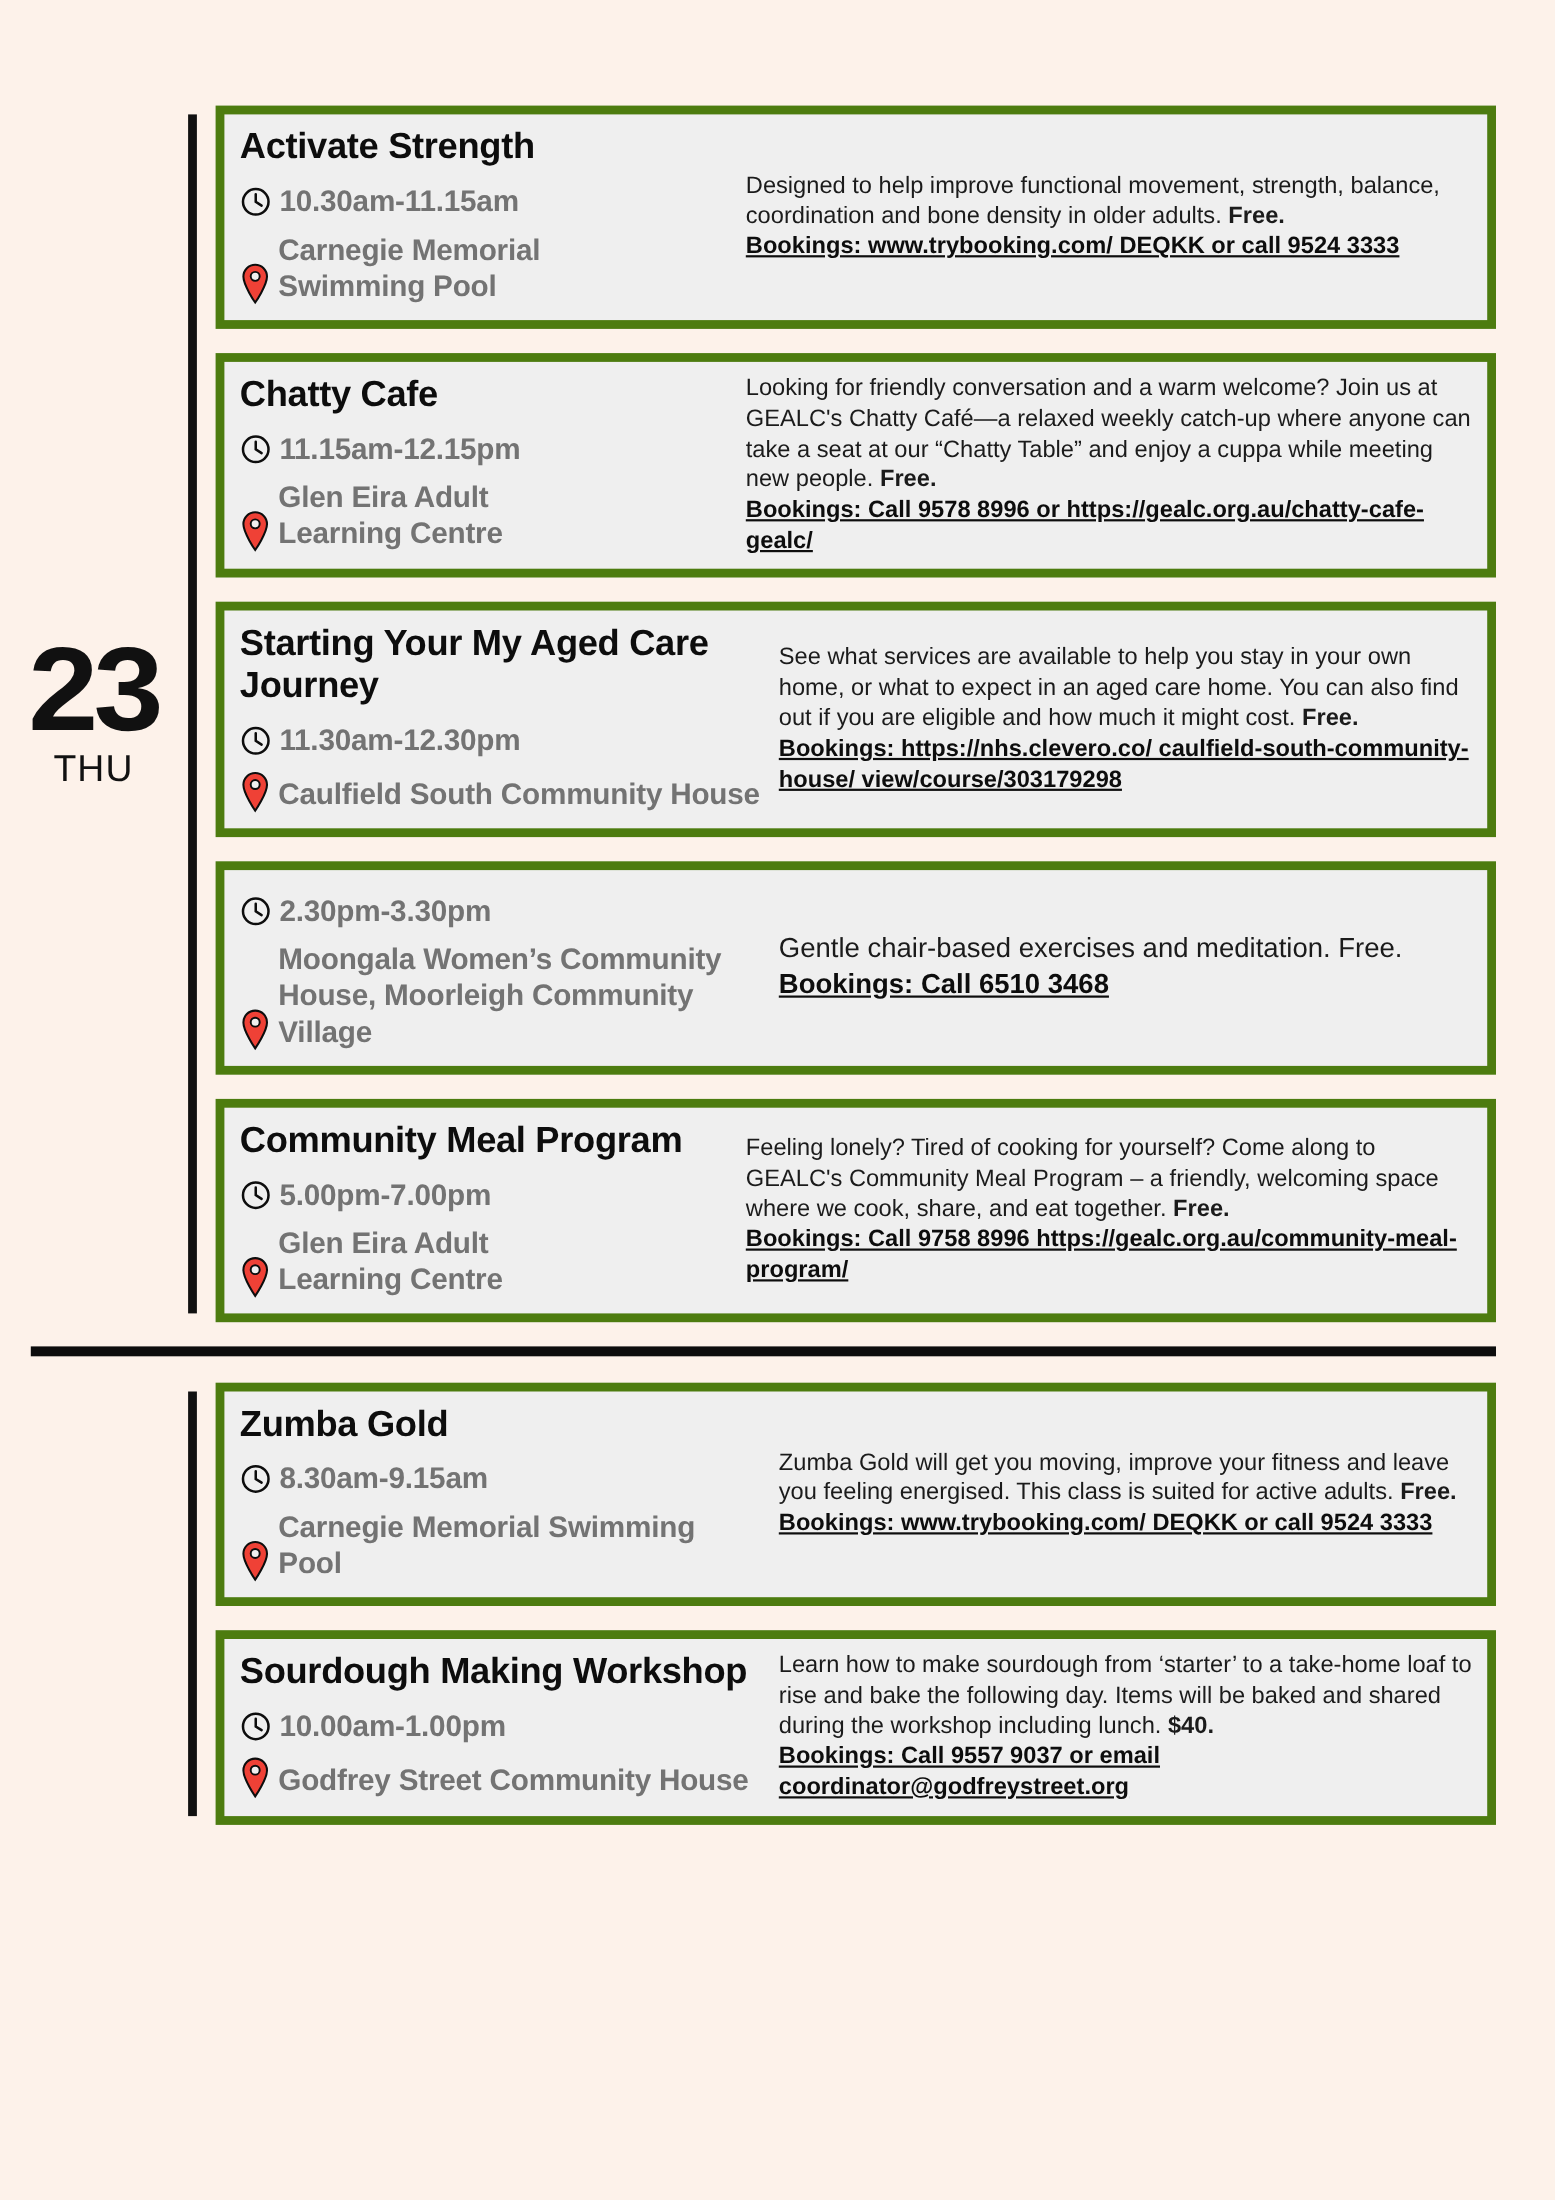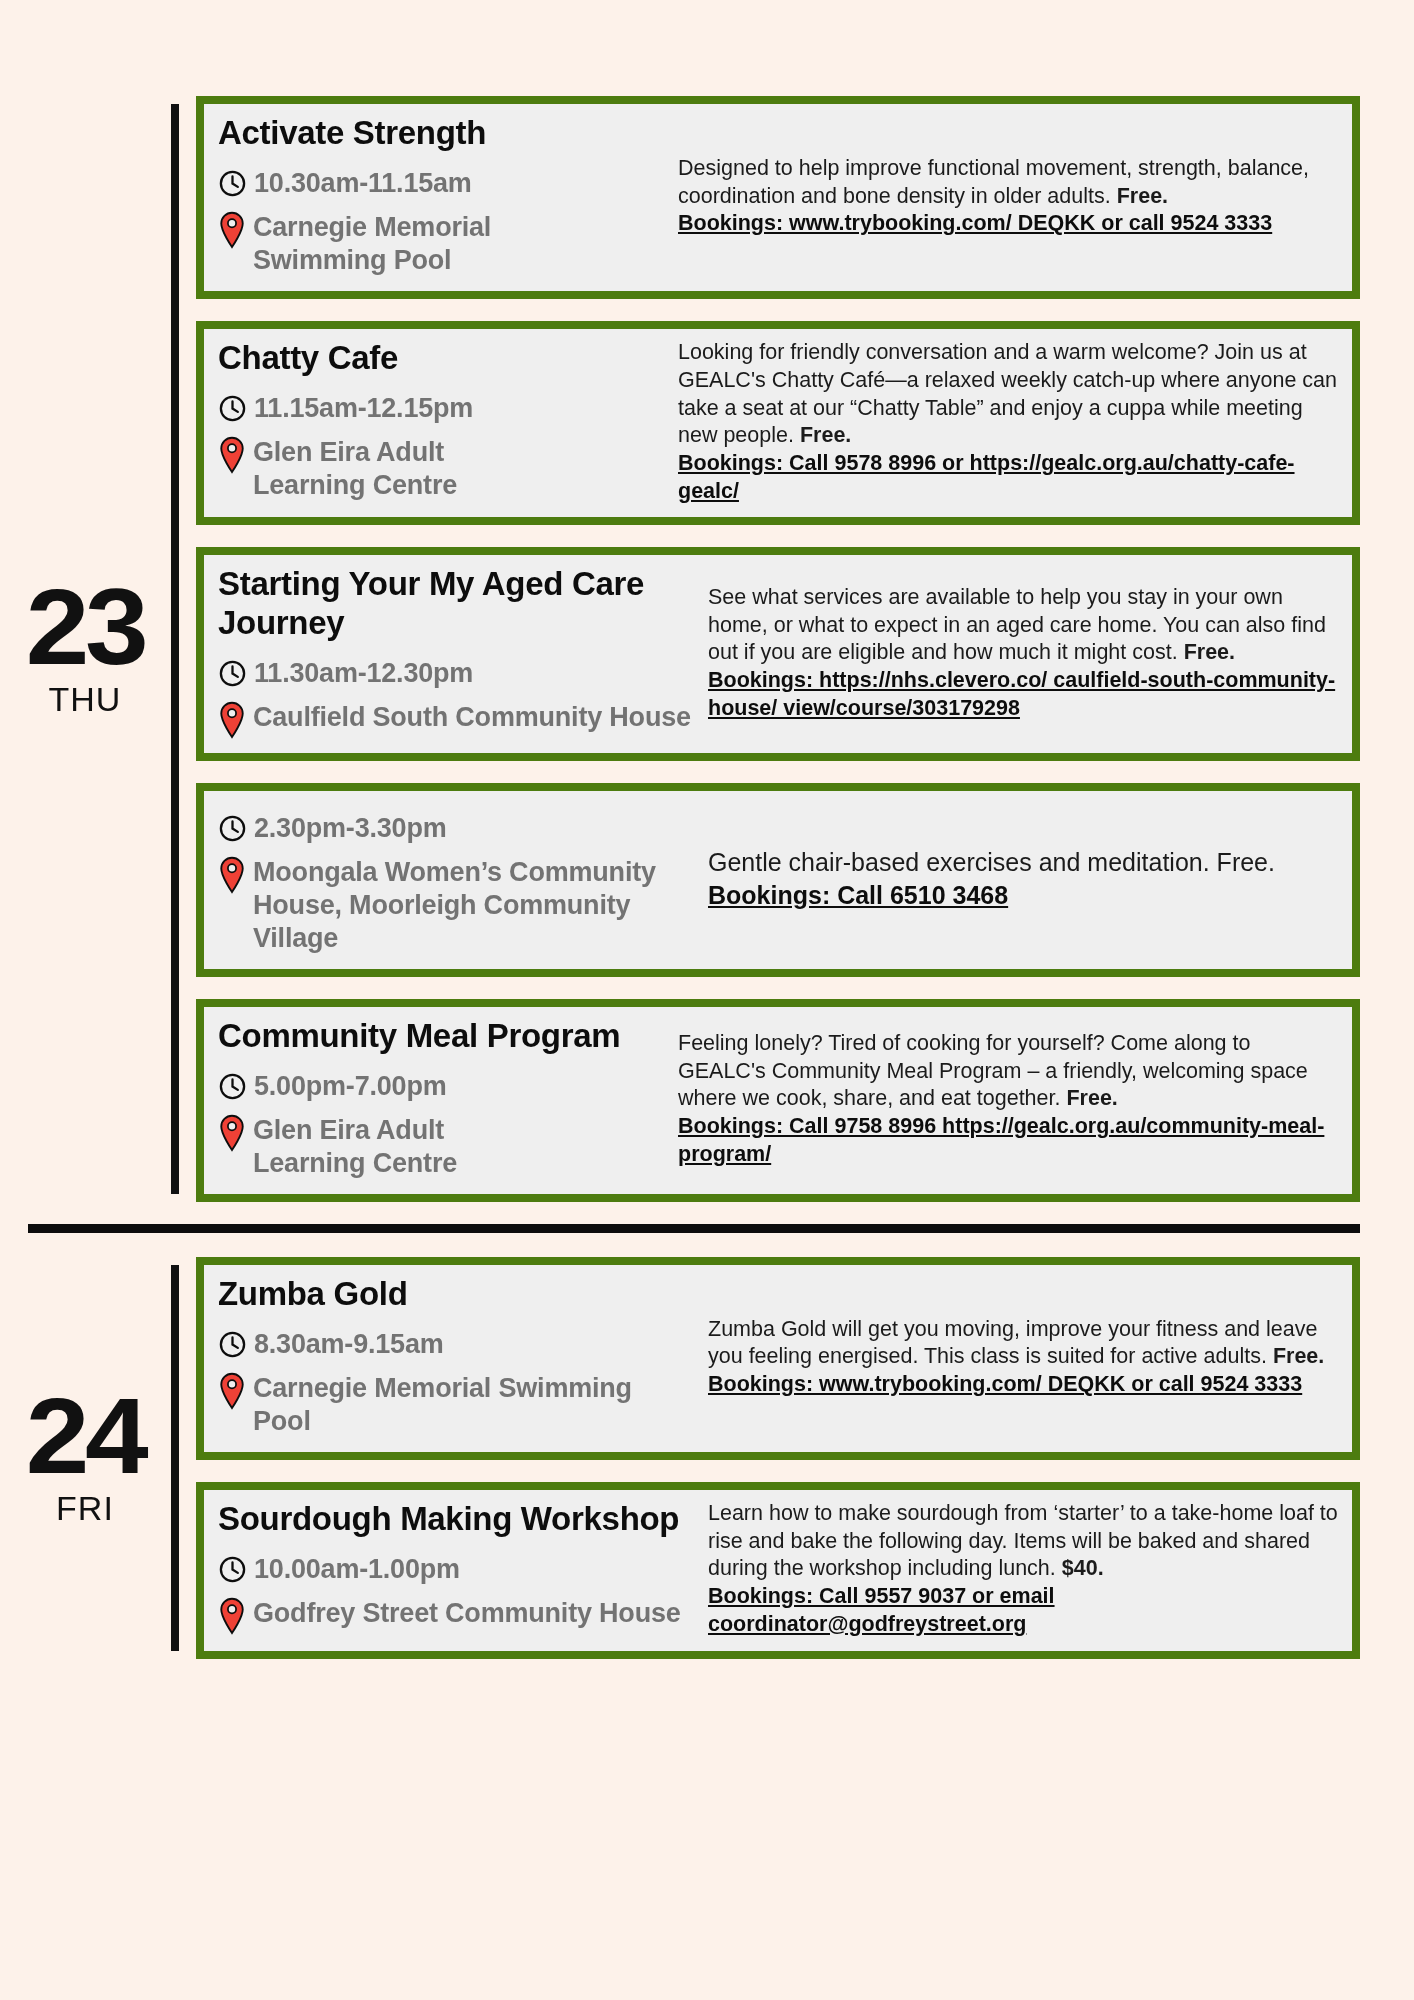--- a/index.html
+++ b/index.html
@@ -99,21 +99,21 @@
     letter-spacing: -0.3px;
     margin-bottom: 4px;
   }
 
   .meta-row {
     display: flex;
     align-items: center;
     gap: 7px;
     margin-top: 11px;
   }
-  .meta-row.loc { align-items: flex-start; }
+  .meta-row.loc { align-items: flex-end; }
 
   .icon { flex: 0 0 auto; display: block; }
 
   .meta-text {
     font-family: "Liberation Sans", sans-serif;
     font-weight: 700;
     font-size: 27px;
     line-height: 1.22;
     color: #737373;
     letter-spacing: -0.2px;
@@ -289,24 +289,20 @@
         </div>
       </div>
 
     </div>
   </div>
 
   <div class="day-divider"></div>
 
   <div class="day-block">
     <div class="day-gutter">
-      <div class="day-label-wrap">
-        <div class="day-number">24</div>
-        <div class="day-weekday">FRI</div>
-      </div>
       <div class="day-rule"></div>
     </div>
 
     <div class="cards-col">
 
       <div class="card">
         <div class="card-left wide">
           <div class="event-title">Zumba Gold</div>
           <div class="meta-row">
             <svg class="icon" width="29" height="29" viewBox="0 0 24 24">

